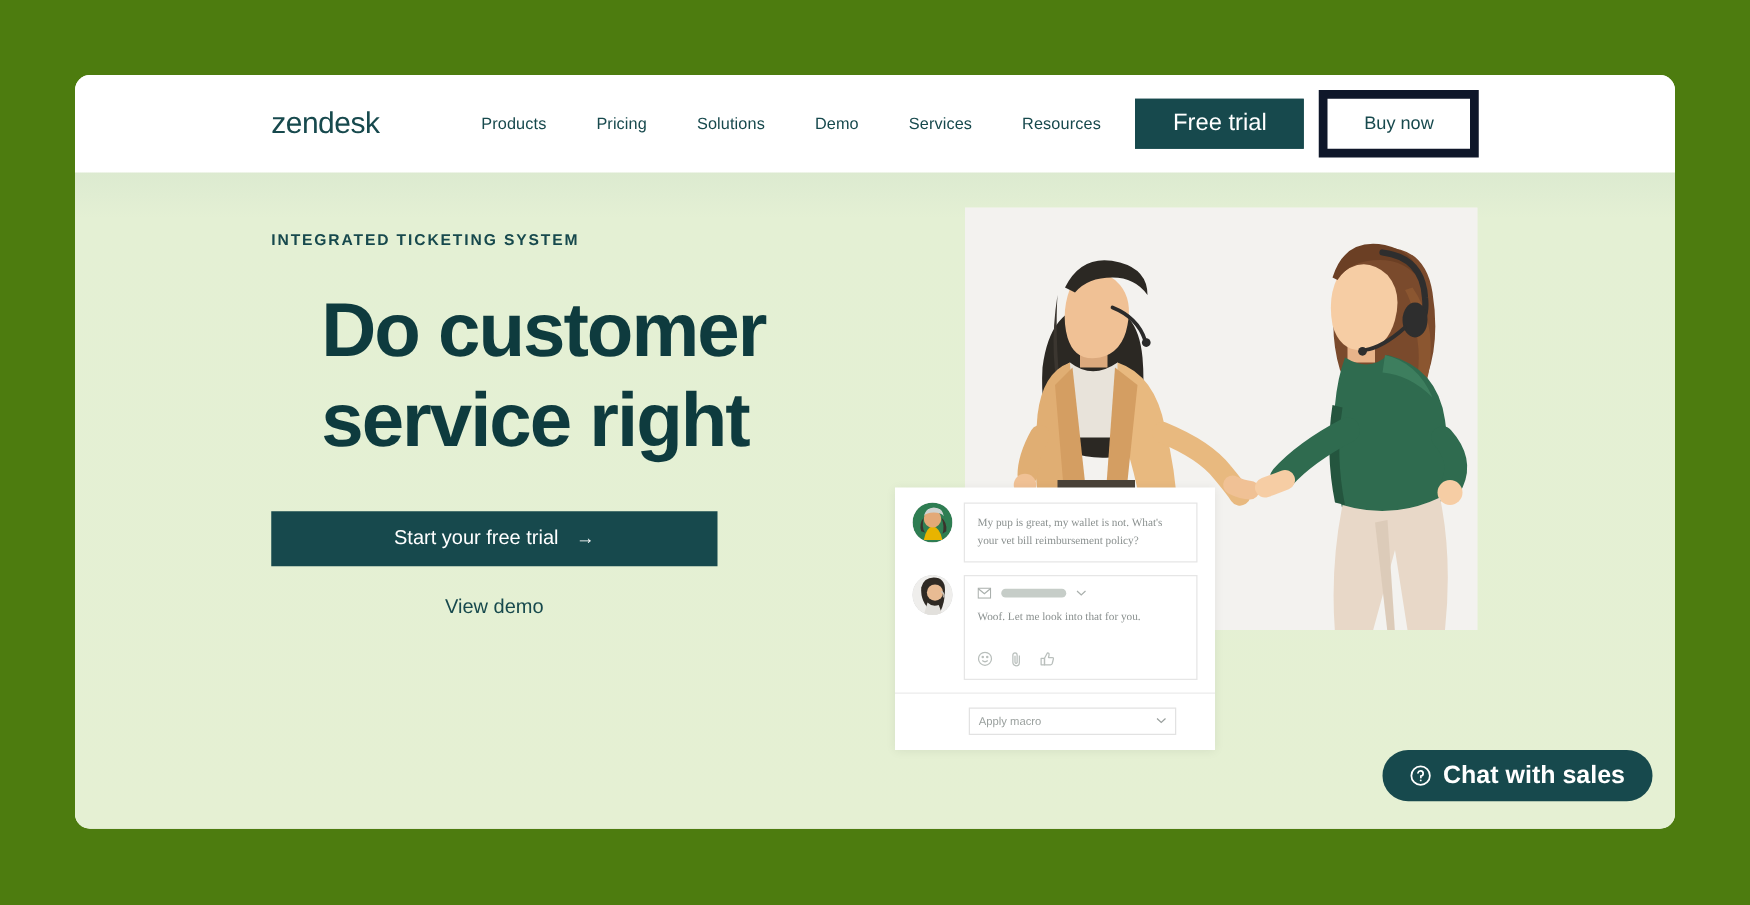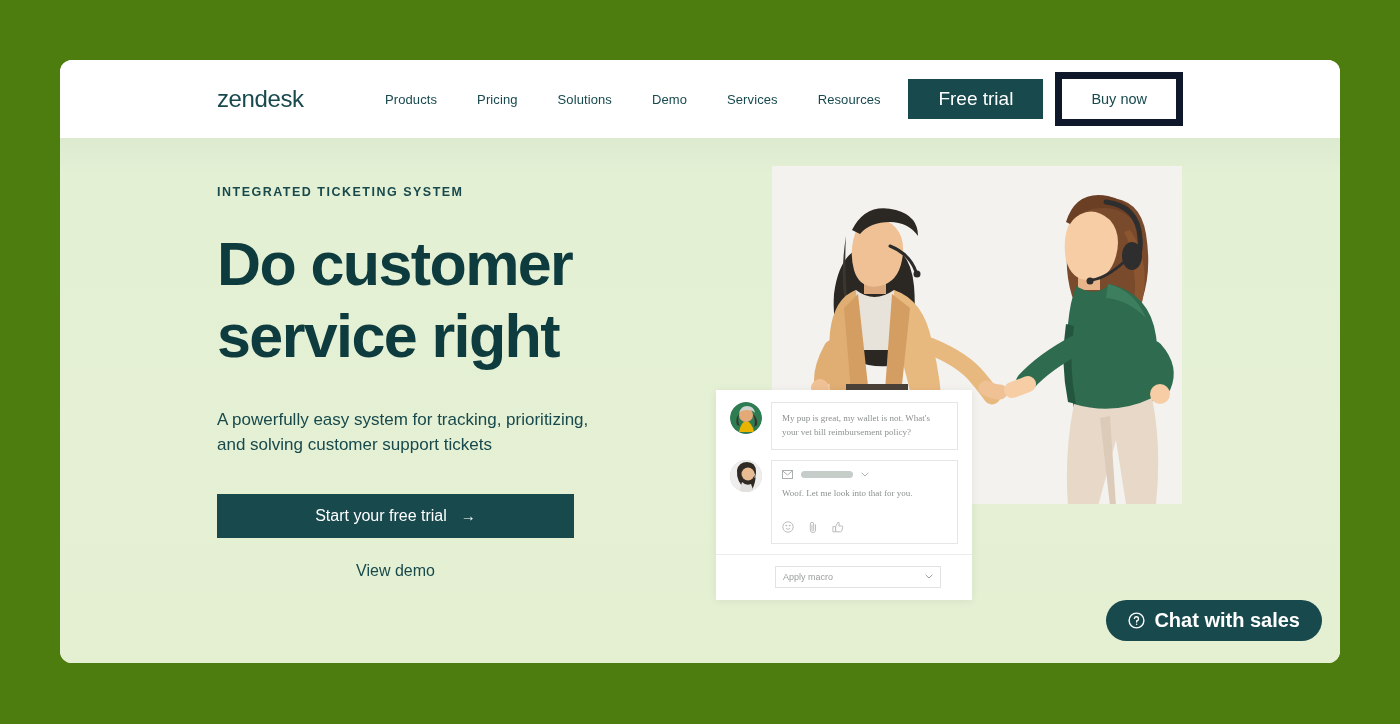--- a/index.html
+++ b/index.html
@@ -94,20 +94,21 @@
     color: #17494d;
     text-transform: uppercase;
   }
   .hero-title {
     margin-top: 30px;
     font-size: 61px;
     line-height: 1.18;
     font-weight: bold;
     letter-spacing: -1.6px;
     color: #0e3b3e;
+    margin-left: 40px;
   }
   .hero-sub {
     margin-top: 34px;
     font-size: 17px;
     line-height: 1.5;
     color: #17494d;
     max-width: 400px;
   }
   .cta-primary {
     display: block;
@@ -246,21 +247,20 @@
     </div>
 
     <div class="hero">
 
       <div class="hero-copy">
         <div class="eyebrow">INTEGRATED TICKETING SYSTEM</div>
         <h1 class="hero-title">
           <span>Do customer</span><br>
           <span>service right</span>
         </h1>
-        <p class="hero-sub">A powerfully easy system for tracking, prioritizing, and solving customer support tickets</p>
 
         <button class="cta-primary">
           <span>Start your free trial</span><span class="arrow">→</span>
         </button>
 
         <a class="cta-secondary">View demo</a>
       </div>
 
       <div class="hero-photo">
         <svg viewBox="0 0 410 338" preserveAspectRatio="xMidYMid slice">

